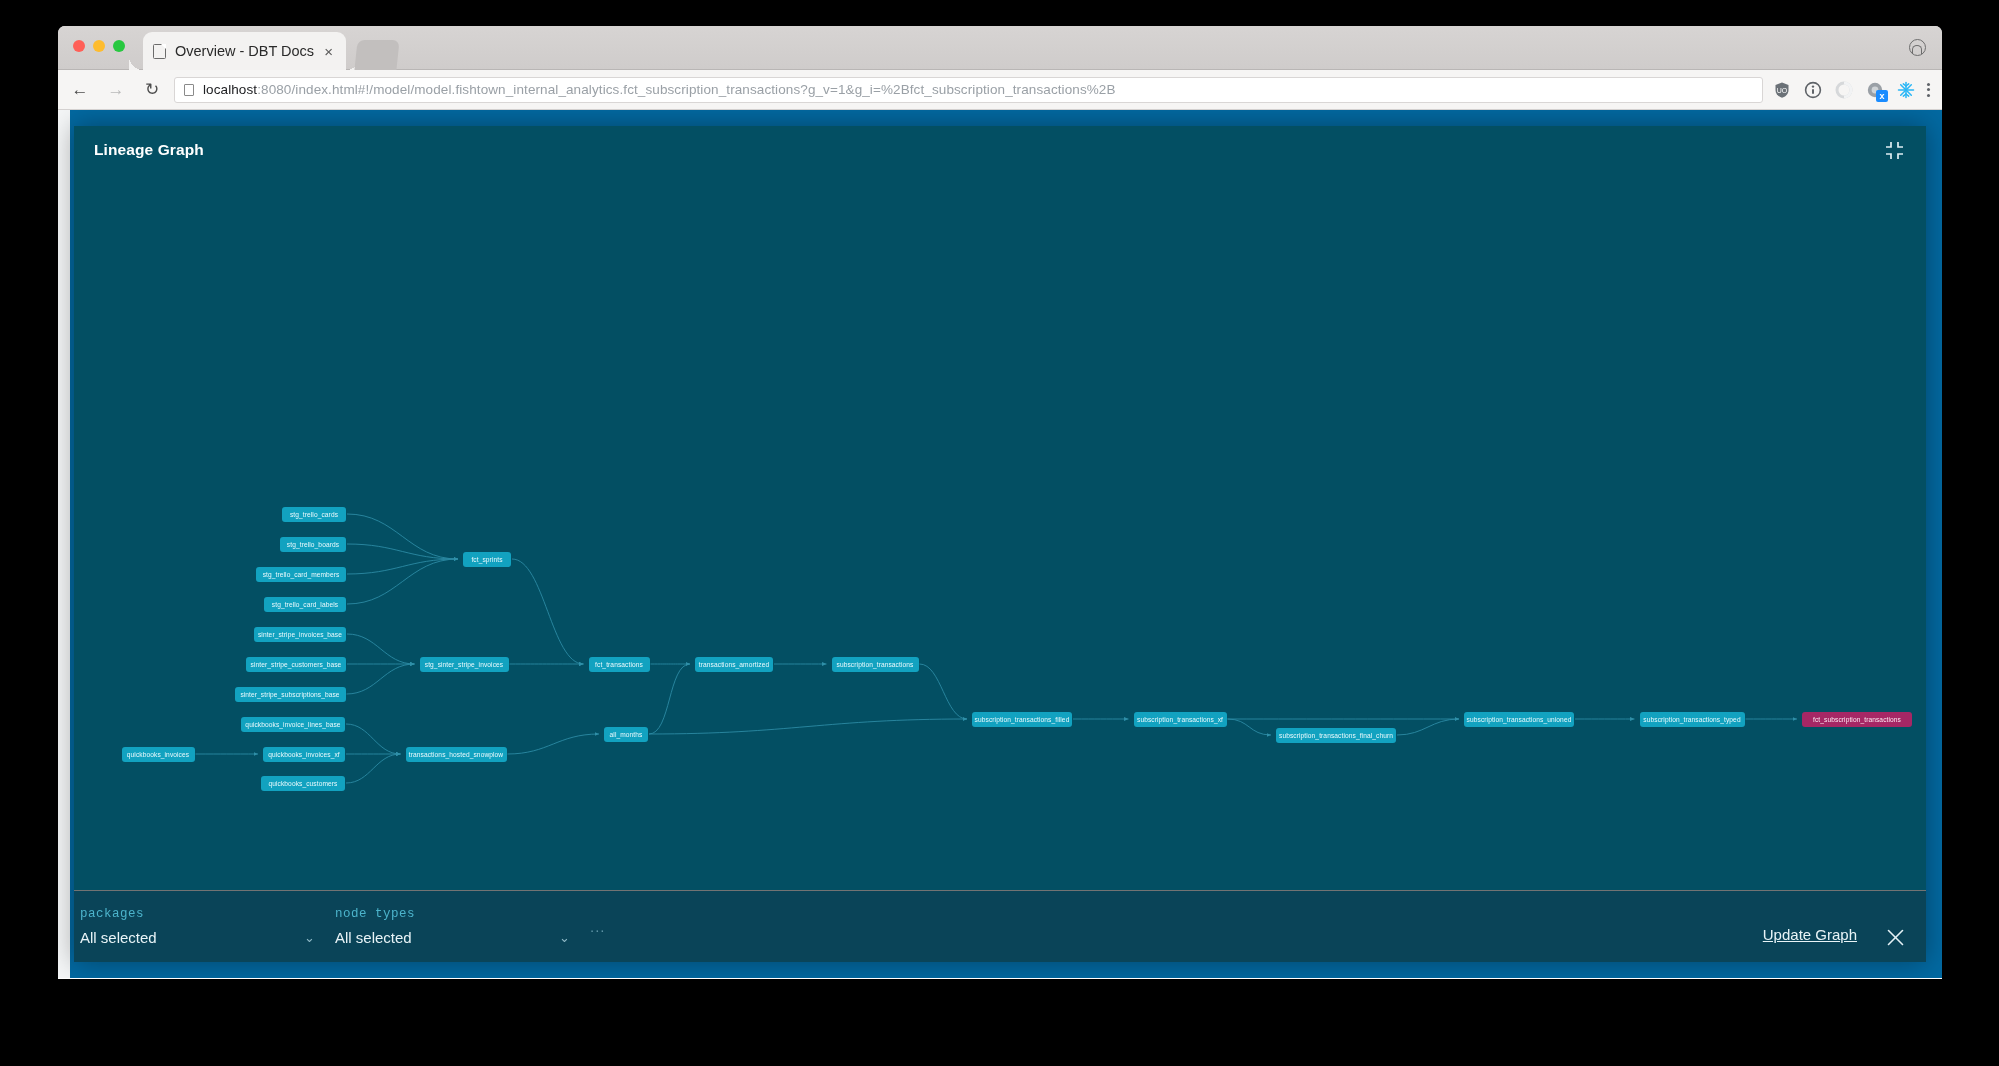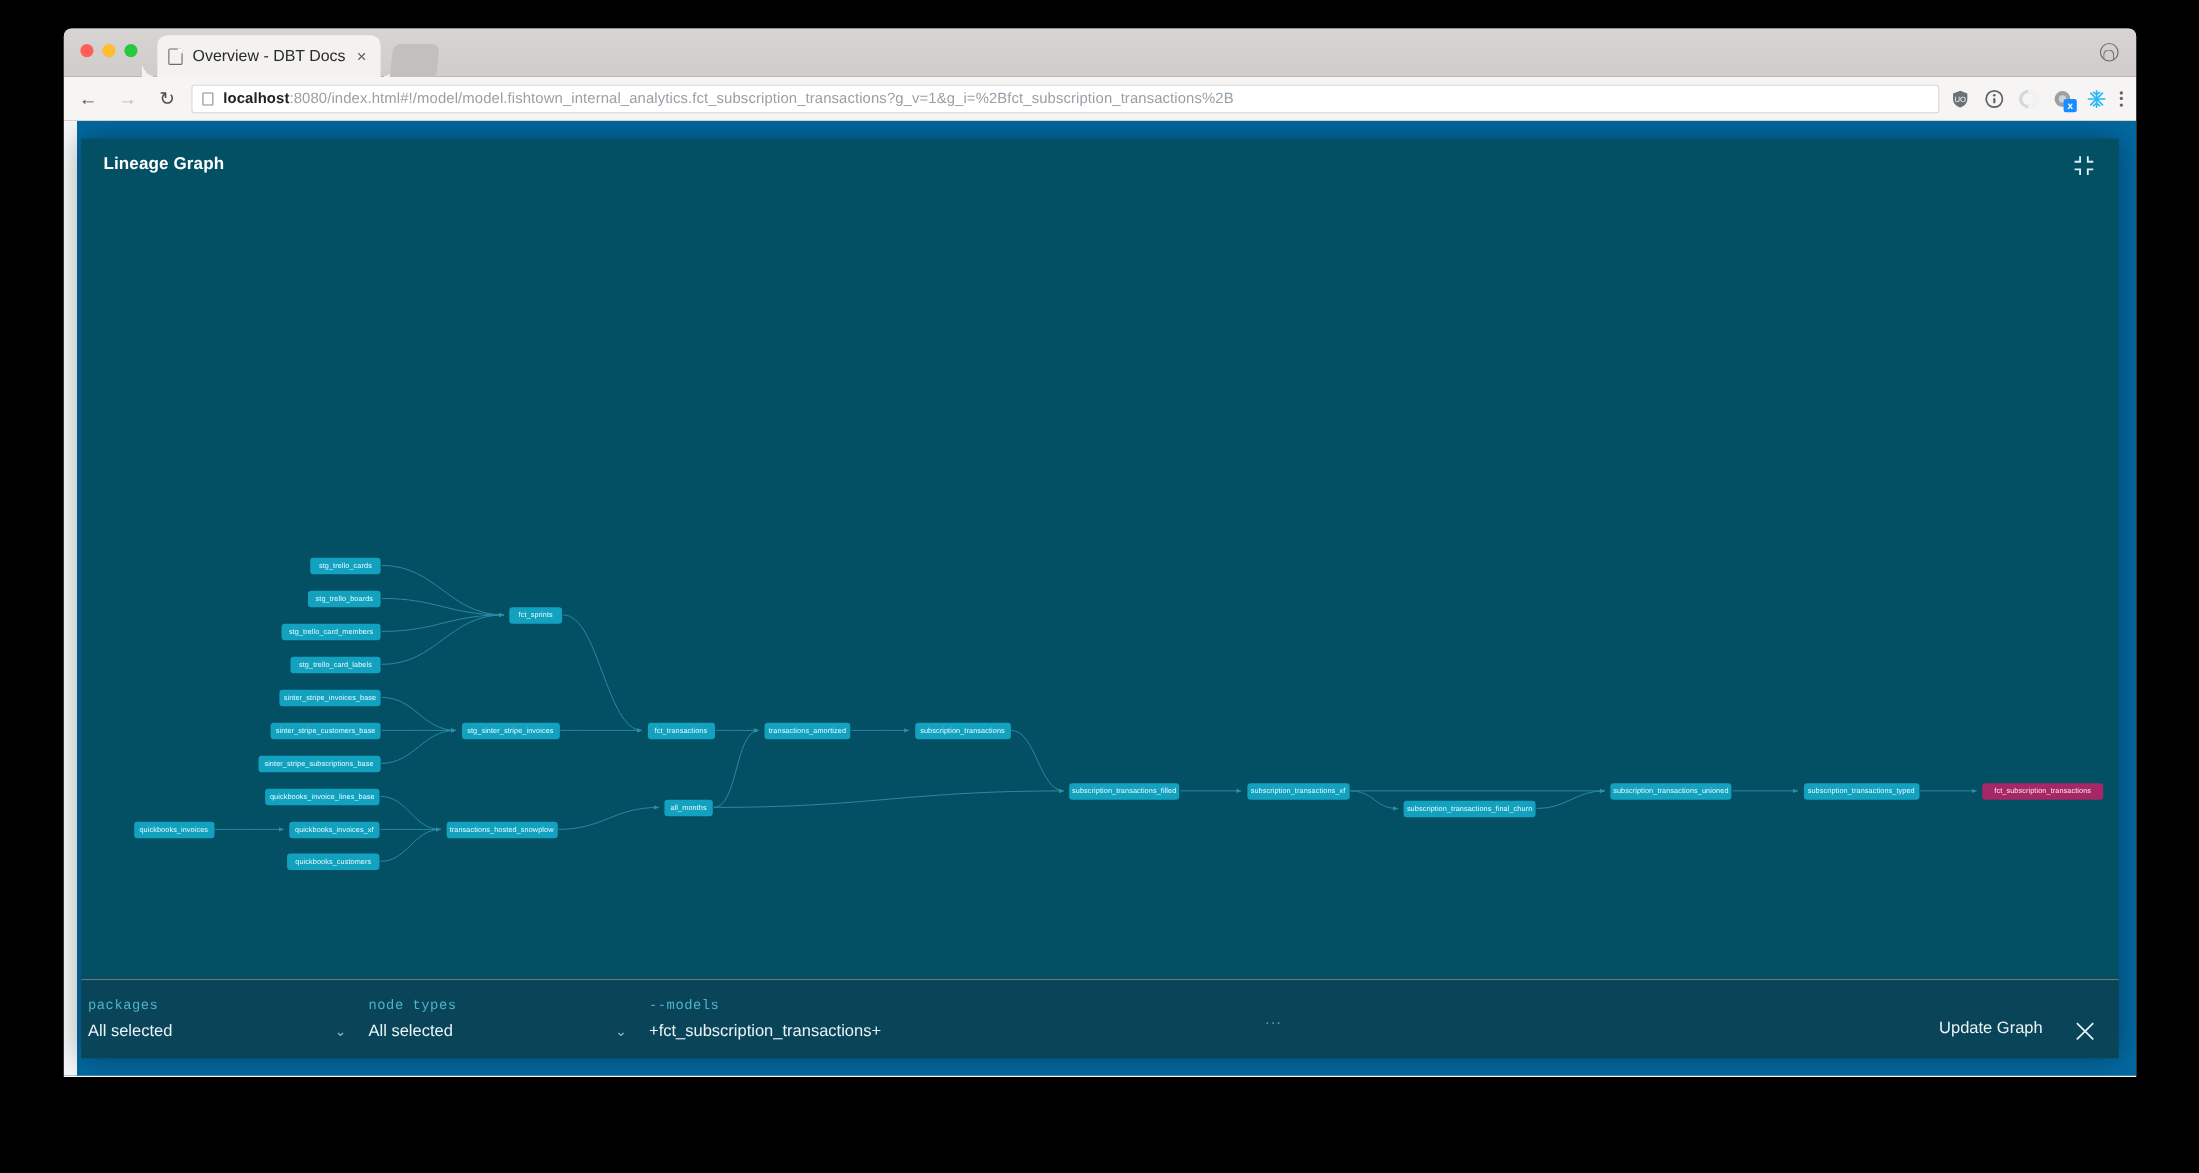--- a/index.html
+++ b/index.html
@@ -121,21 +121,21 @@
     width: 10px; height: 12px; flex: none;
     border: 1.3px solid #8a8a8a; border-radius: 1px;
     margin-right: 9px;
   }
   .url-text {
     font-size: 13.5px;
     color: #9aa0a6;
     white-space: nowrap;
     letter-spacing: 0.1px;
   }
-  .url-text b { color: #202124; font-weight: 700; }
+  .url-text b { color: #202124; font-weight: 400; }
   .ext-icons { display: flex; align-items: center; gap: 13px; margin-right: 12px; flex: none; }
   .ext { width: 18px; height: 18px; position: relative; cursor: pointer; }
   .kebab { display: flex; flex-direction: column; gap: 2.5px; align-items: center; margin-right: 12px; cursor: pointer; }
   .kebab i { width: 3px; height: 3px; background: #5f6368; border-radius: 50%; display: block; }
   .badge-x {
     position: absolute; right: -4px; bottom: -3px;
     width: 12px; height: 12px; background: #1a8cff;
     color: #fff; font-size: 9px; line-height: 12px;
     text-align: center; border-radius: 2px; font-weight: bold;
   }
@@ -224,21 +224,21 @@
     color: #8fb9c6; font-size: 13px;
   }
   .ctl-w1 { width: 255px; }
   .ctl-w2 { width: 255px; }
   .ctl-w3 { width: 560px; }
   .ctl-w4 { flex: 1; }
   .update-graph {
     display: flex; align-items: flex-end;
     padding: 0 0 19px 0;
     color: #e9f4f7; font-size: 15px;
-    cursor: pointer; white-space: nowrap;
+    cursor: pointer; white-space: nowrap; text-decoration: underline;
   }
   .close-x {
     display: flex; align-items: flex-end;
     padding: 0 22px 16px 30px;
     cursor: pointer;
   }
 </style>
 </head>
 <body>
 
@@ -404,24 +404,20 @@
         <div class="ctl ctl-w1">
           <span class="ctl-label">packages</span>
           <span class="ctl-value">All selected</span>
           <span class="ctl-caret">⌄</span>
         </div>
         <div class="ctl ctl-w2">
           <span class="ctl-label">node types</span>
           <span class="ctl-value">All selected</span>
           <span class="ctl-caret">⌄</span>
         </div>
-        <div class="ctl ctl-w3">
-          <span class="ctl-label">--models</span>
-          <span class="ctl-value">+fct_subscription_transactions+</span>
-        </div>
         <div class="ctl ctl-w4">
           <span class="ctl-value dim">...</span>
         </div>
         <div class="update-graph">Update Graph</div>
         <div class="close-x">
           <svg viewBox="0 0 17 17" width="17" height="17" stroke="#e4f1f5" stroke-width="1.6" stroke-linecap="round">
             <line x1="1.5" y1="1.5" x2="15.5" y2="15.5"></line>
               <line x1="15.5" y1="1.5" x2="1.5" y2="15.5"></line>
           </svg>
         </div>

